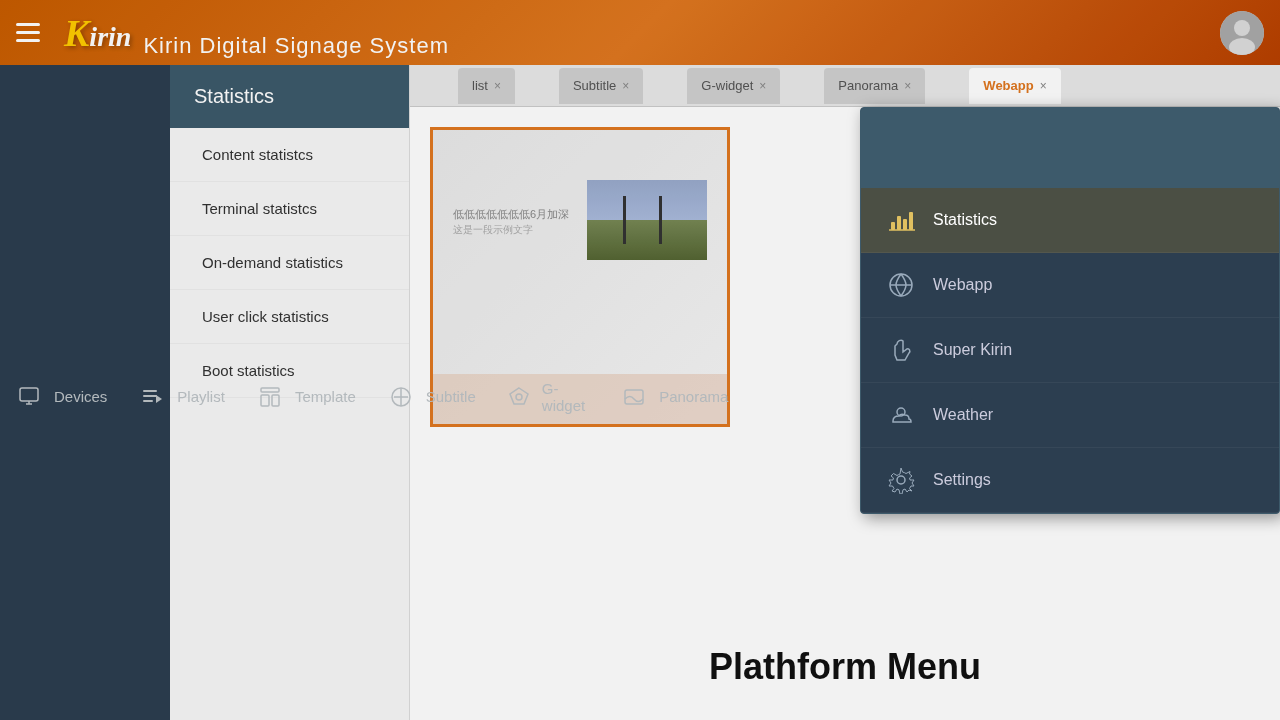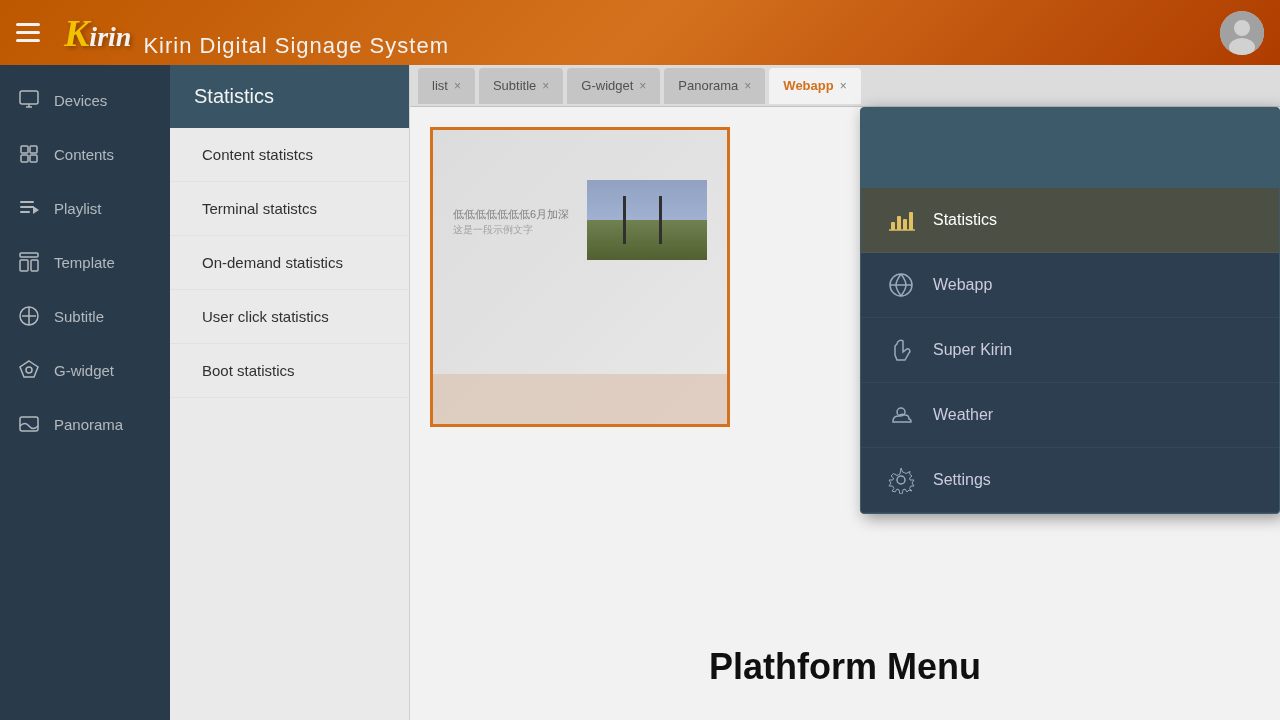--- a/index.html
+++ b/index.html
@@ -46,21 +46,21 @@
       overflow: hidden; margin-left: auto;
     }
     .user-avatar svg { width: 44px; height: 44px; }
 
     
     .sidebar {
       position: absolute;
       top: 65px; left: 0;
       width: 170px; bottom: 0;
       background: #2c3e50;
-      display: flex; flex-direction: column;
+      display: flex; 
       padding-top: 8px;
       z-index: 50;
     }
     .sidebar-item {
       display: flex; align-items: center;
       padding: 14px 16px;
       color: #bdc3c7;
       cursor: pointer;
       font-size: 15px;
       gap: 12px;
@@ -107,20 +107,21 @@
     .tab {
       display: flex; align-items: center;
       padding: 6px 14px;
       background: #d0d0d0;
       border-radius: 4px 4px 0 0;
       font-size: 13px;
       color: #555;
       cursor: pointer;
       gap: 6px;
       height: 36px;
+      margin-left: 40px;
     }
     .tab.active { background: white; color: #333; }
     .tab-close { font-size: 12px; color: #888; cursor: pointer; }
 
     
     .main-content {
       position: absolute;
       top: 107px; left: 410px; right: 0; bottom: 0;
       background: white;
       overflow: hidden;
@@ -248,31 +249,20 @@
         <rect x="2" y="2" width="18" height="13" rx="2" stroke="#bdc3c7" stroke-width="1.5"></rect>
         <line x1="8" y1="18" x2="14" y2="18" stroke="#bdc3c7" stroke-width="1.5"></line>
         <line x1="11" y1="15" x2="11" y2="18" stroke="#bdc3c7" stroke-width="1.5"></line>
       </svg>
     </div>
     <span>Devices</span>
   </div>
   <div class="sidebar-item">
     <div class="sidebar-icon">
       <svg width="22" height="22" viewBox="0 0 22 22" fill="none">
-        <rect x="3" y="3" width="7" height="7" rx="1" stroke="#bdc3c7" stroke-width="1.5"></rect>
-        <rect x="12" y="3" width="7" height="7" rx="1" stroke="#bdc3c7" stroke-width="1.5"></rect>
-        <rect x="3" y="12" width="7" height="7" rx="1" stroke="#bdc3c7" stroke-width="1.5"></rect>
-        <rect x="12" y="12" width="7" height="7" rx="1" stroke="#bdc3c7" stroke-width="1.5"></rect>
-      </svg>
-    </div>
-    <span>Contents</span>
-  </div>
-  <div class="sidebar-item">
-    <div class="sidebar-icon">
-      <svg width="22" height="22" viewBox="0 0 22 22" fill="none">
         <rect x="2" y="4" width="14" height="2" rx="1" fill="#bdc3c7"></rect>
         <rect x="2" y="9" width="14" height="2" rx="1" fill="#bdc3c7"></rect>
         <rect x="2" y="14" width="10" height="2" rx="1" fill="#bdc3c7"></rect>
         <polygon points="15,9 15,17 21,13" fill="#bdc3c7"></polygon>
       </svg>
     </div>
     <span>Playlist</span>
   </div>
   <div class="sidebar-item">
     <div class="sidebar-icon">

